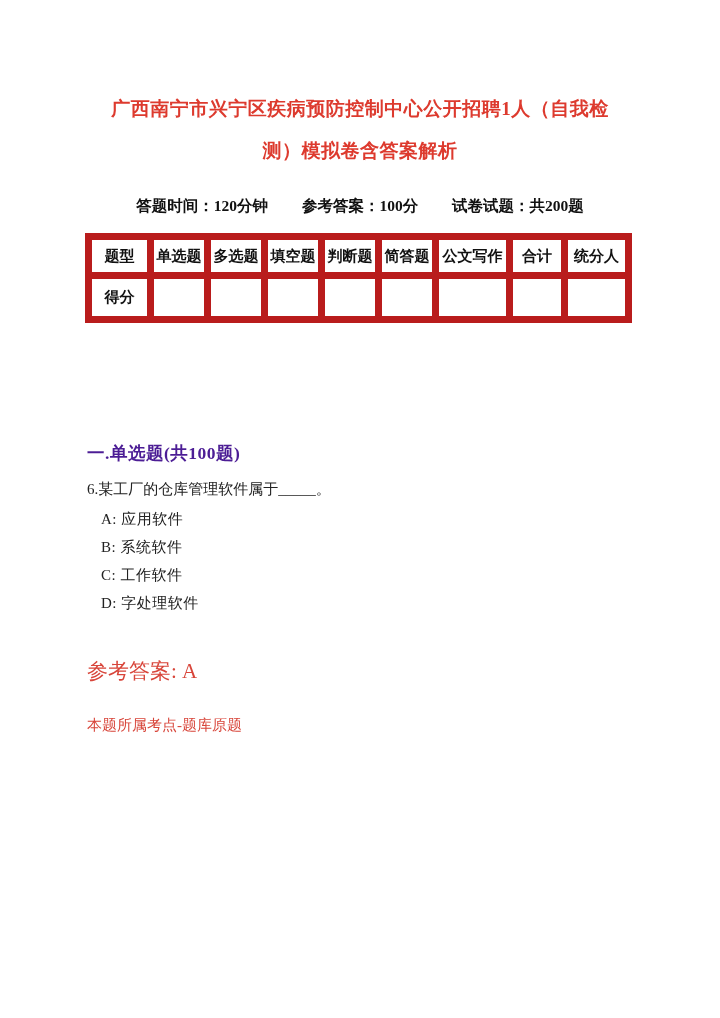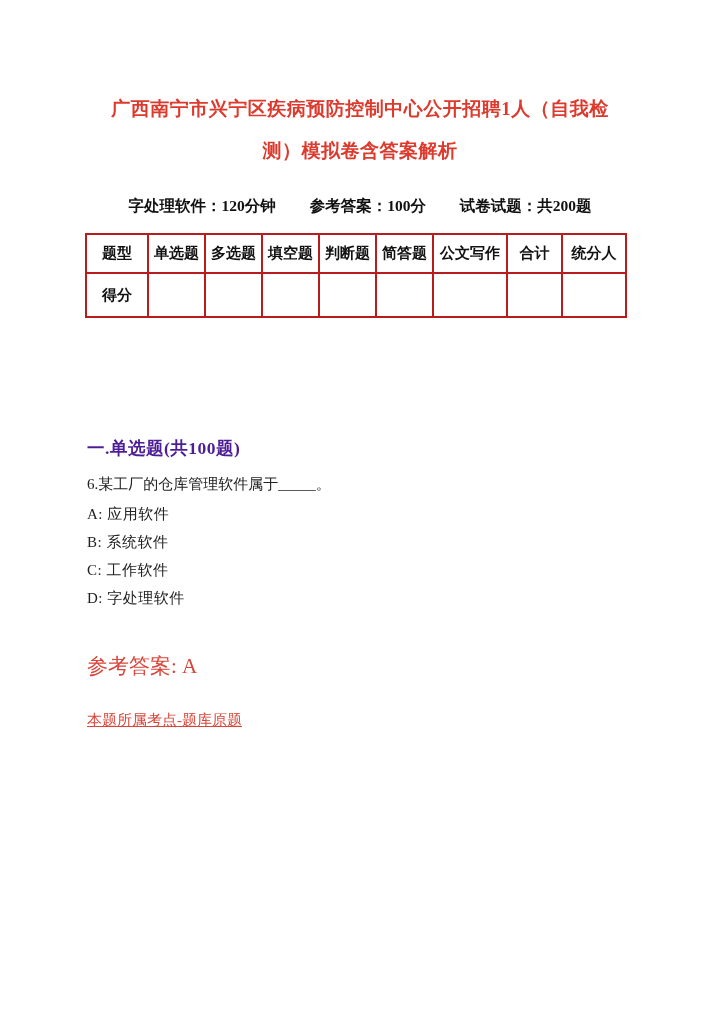--- a/index.html
+++ b/index.html
@@ -40,21 +40,21 @@
   table.score-table {
     margin-top: 16px;
     border-collapse: collapse;
     table-layout: fixed;
     width: 540px;
     border: 1px solid #4a4a4a;
     border-bottom: 2px solid #8a8a8a;
   }
   table.score-table th,
   table.score-table td {
-    border: 2px solid #b91c1c;
+    border: 7px solid #b91c1c;
     font-size: 15px;
     font-weight: bold;
     text-align: center;
     vertical-align: middle;
     color: #111111;
     padding: 0;
   }
   table.score-table th { height: 39px; font-weight: bold; }
   table.score-table td { height: 44px; }
   table.score-table td.row-label { font-weight: bold; }
@@ -65,21 +65,21 @@
     font-weight: bold;
     color: #4c1d95;
     letter-spacing: 0.5px;
   }
   .question-text {
     margin-top: 15px;
     margin-left: 2px;
     font-size: 15px;
     color: #222222;
   }
-  .options { margin-top: 6px; margin-left: 2px; }
+  .options { margin-top: 6px; margin-left: 16px; }
   .option {
     margin-top: 13px;
     font-size: 15px;
     line-height: 15px;
     color: #222222;
     letter-spacing: 0.5px;
   }
   .reference-answer {
     margin-top: 46px;
     margin-left: 2px;
@@ -94,32 +94,31 @@
     line-height: 28px;
     text-align: justify;
     color: #d8453a;
     letter-spacing: 0.3px;
   }
   .knowledge-point {
     margin-top: 31px;
     margin-left: 2px;
     font-size: 15px;
     color: #d8453a;
-    text-decoration: underline;
   }
 </style>
 </head>
 <body>
 
 <div class="doc">
 
   <h1 class="doc-title">广西南宁市兴宁区疾病预防控制中心公开招聘1人（自我检测）模拟卷含答案解析</h1>
 
   <div class="exam-info">
-    <span>字处理软件：120分钟</span>
+    <span>答题时间：120分钟</span>
     <span class="gap">参考答案：100分</span>
     <span class="gap">试卷试题：共200题</span>
   </div>
 
   <table class="score-table">
     <colgroup>
       <col style="width:62px">
         <col style="width:57px">
         <col style="width:57px">
       <col style="width:57px">

